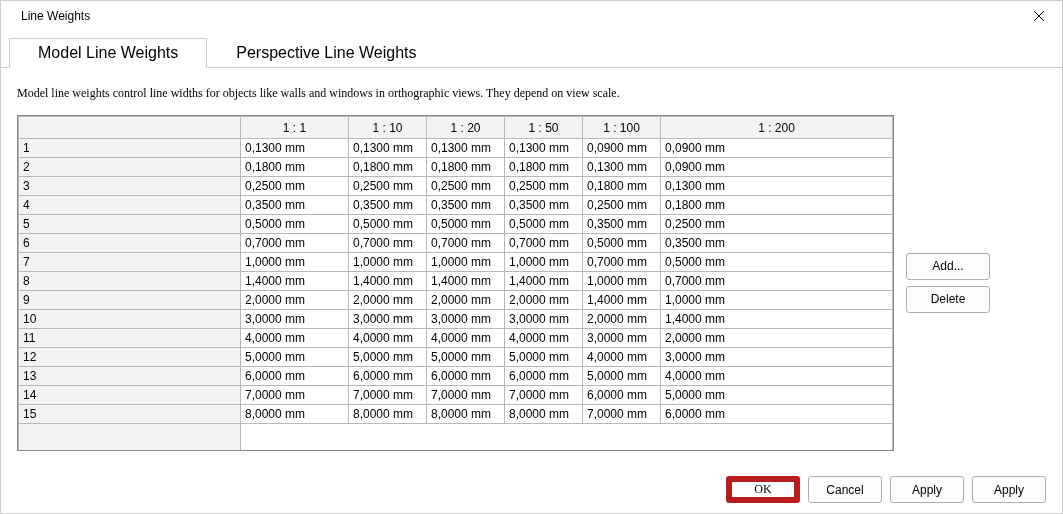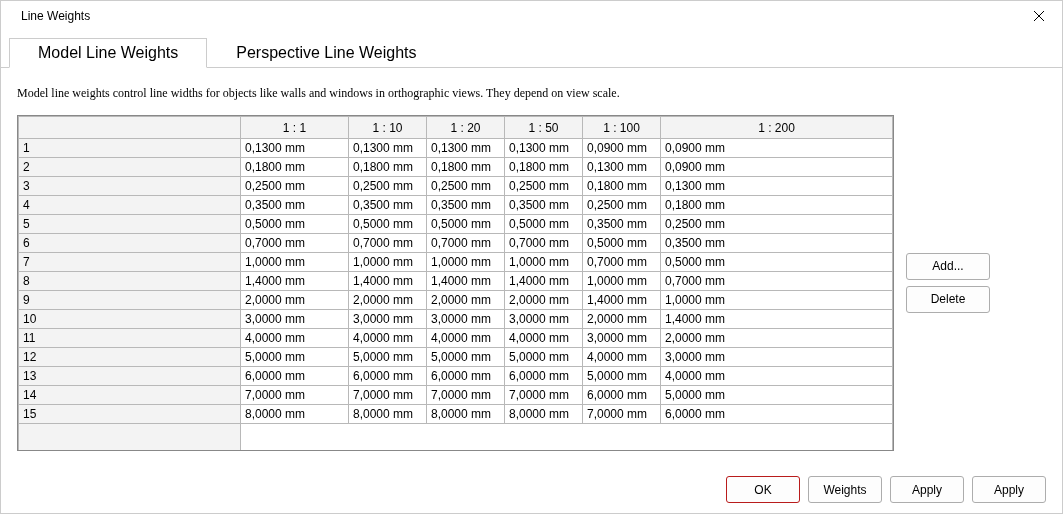--- a/index.html
+++ b/index.html
@@ -120,21 +120,21 @@
     padding: 0 10px;
   }
   .footer {
     position: absolute;
     bottom: 10px;
     right: 16px;
     display: flex;
     gap: 8px;
   }
   .footer .btn { width: 74px; }
-  .btn.default { border: 1px solid #b91c1c; }
+  .btn.default { border: 6px solid #b91c1c; font-family: Liberation Serif, serif; }
 </style>
 </head>
 <body>
 
 <div class="titlebar">
   <span>Line Weights</span>
   <div class="close-btn">
     <svg viewBox="0 0 10 10">
         <line x1="0" y1="0" x2="10" y2="10" stroke="#000" stroke-width="1"></line>
         <line x1="10" y1="0" x2="0" y2="10" stroke="#000" stroke-width="1"></line>
@@ -325,21 +325,21 @@
         </div>
     </div>
   </div>
 </div>
 
 <div class="footer">
   <div class="btn default">
       <span>OK</span>
     </div>
   <div class="btn">
-      <span>Weights</span>
+      <span>Cancel</span>
     </div>
   <div class="btn">
       <span>Apply</span>
     </div>
   <div class="btn">
       <span>Apply</span>
     </div>
 </div>
 
 </body></html>

